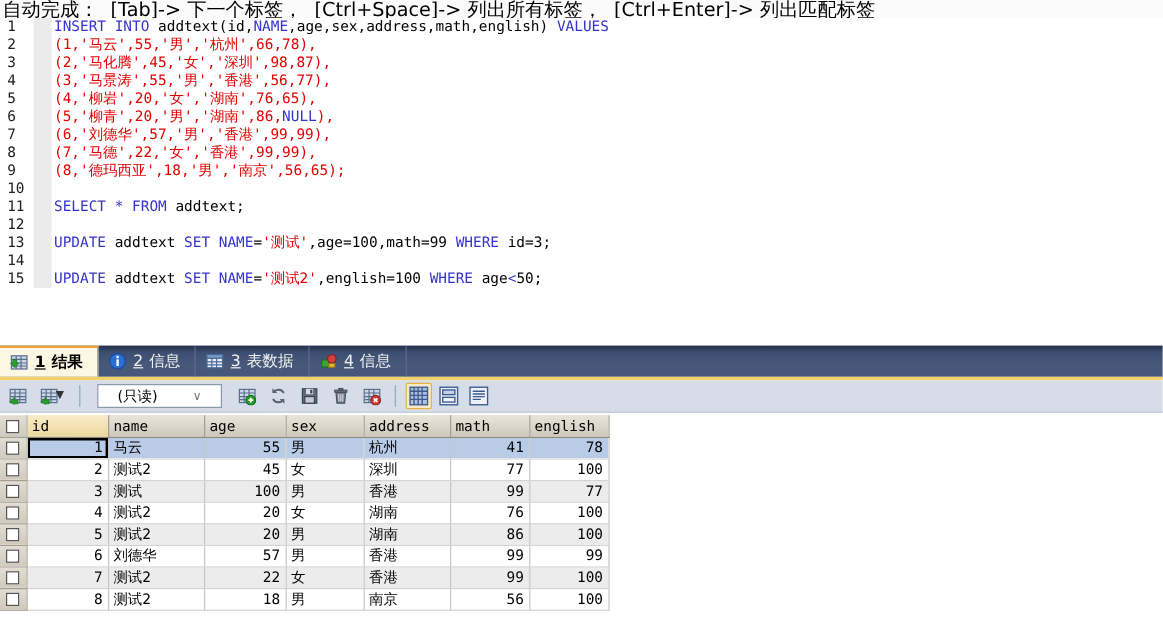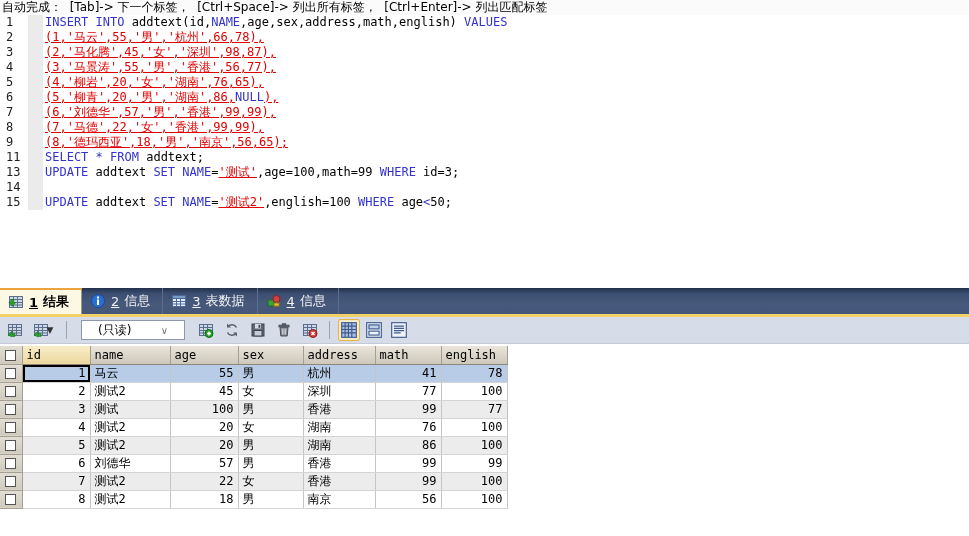--- a/index.html
+++ b/index.html
@@ -13,36 +13,36 @@
   *{box-sizing:border-box;}
   html,body{margin:0;padding:0;}
   body{
     width:969px;height:536px;overflow:hidden;background:#ffffff;
     font-family:"DejaVu Sans","Liberation Sans",sans-serif;
     position:relative;font-size:12px;color:#000;
   }
   
   .auto-bar{
     position:absolute;top:0;left:0;width:969px;height:15px;
-    background:#fbfbfb;font-size:12px;line-height:15px;white-space:pre;
+    background:#fbfbfb;font-size:16px;line-height:15px;white-space:pre;
     padding-left:2px;
   }
   
   .editor{
     position:absolute;top:15px;left:0;width:969px;height:273px;
     background:#ffffff;overflow:hidden;
     font-family:"DejaVu Sans Mono","Liberation Mono",monospace;font-size:12px;
   }
   .line{display:flex;height:15px;line-height:15px;}
   .ln{width:24px;text-align:left;padding-left:6px;color:#202020;flex:none;
       font-family:"DejaVu Sans Mono","Liberation Mono",monospace;}
   .fold{width:15px;flex:none;background:#ebebeb;margin-left:4px;}
   .code{white-space:pre;padding-left:2px;}
   .seg-kw{color:var(--keyword);}
-  .seg-lit{color:var(--literal);text-decoration:underline;}
+  .seg-lit{color:var(--literal);}
   .seg-pl{color:var(--plain);}
   
   .tabbar{
     position:absolute;top:288px;left:0;width:969px;height:26px;
     background:linear-gradient(#22304b 0%,#3c4f72 22%,#47597b 60%,#44567a 100%);
     display:flex;align-items:stretch;
   }
   .tab{
     display:flex;align-items:center;gap:5px;padding:0 12px 0 8px;
     color:#f2f2f2;font-size:13px;cursor:default;border-right:1px solid #5c6d8d;
@@ -148,23 +148,33 @@
       <span class="ln">8</span>
       <span class="fold"></span>
       <span class="code"><span class="seg-lit">(7,'马德',22,'女','香港',99,99),</span></span>
     </div>
     <div class="line">
       <span class="ln">9</span>
       <span class="fold"></span>
       <span class="code"><span class="seg-lit">(8,'德玛西亚',18,'男','南京',56,65);</span></span>
     </div>
     <div class="line">
+      <span class="ln">10</span>
+      <span class="fold"></span>
+      <span class="code"></span>
+    </div>
+    <div class="line">
       <span class="ln">11</span>
       <span class="fold"></span>
       <span class="code"><span class="seg-kw">SELECT</span><span class="seg-pl"> </span><span class="seg-kw">*</span><span class="seg-pl"> </span><span class="seg-kw">FROM</span><span class="seg-pl"> addtext;</span></span>
+    </div>
+    <div class="line">
+      <span class="ln">12</span>
+      <span class="fold"></span>
+      <span class="code"></span>
     </div>
     <div class="line">
       <span class="ln">13</span>
       <span class="fold"></span>
       <span class="code"><span class="seg-kw">UPDATE</span><span class="seg-pl"> addtext </span><span class="seg-kw">SET</span><span class="seg-pl"> </span><span class="seg-kw">NAME</span><span class="seg-pl">=</span><span class="seg-lit">'测试'</span><span class="seg-pl">,age=100,math=99 </span><span class="seg-kw">WHERE</span><span class="seg-pl"> id=3;</span></span>
     </div>
     <div class="line">
       <span class="ln">14</span>
       <span class="fold"></span>
       <span class="code"></span>

